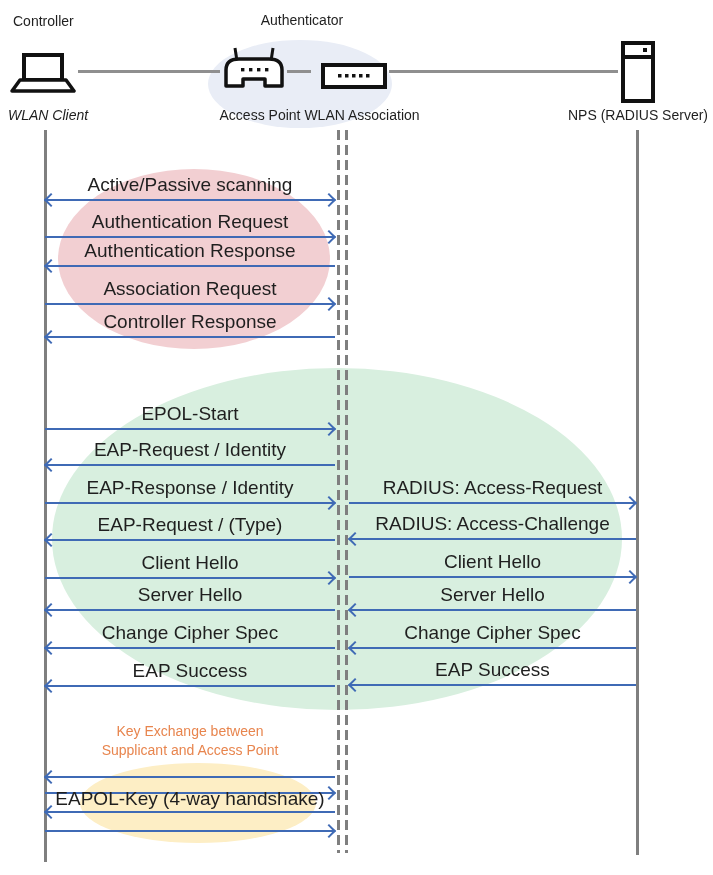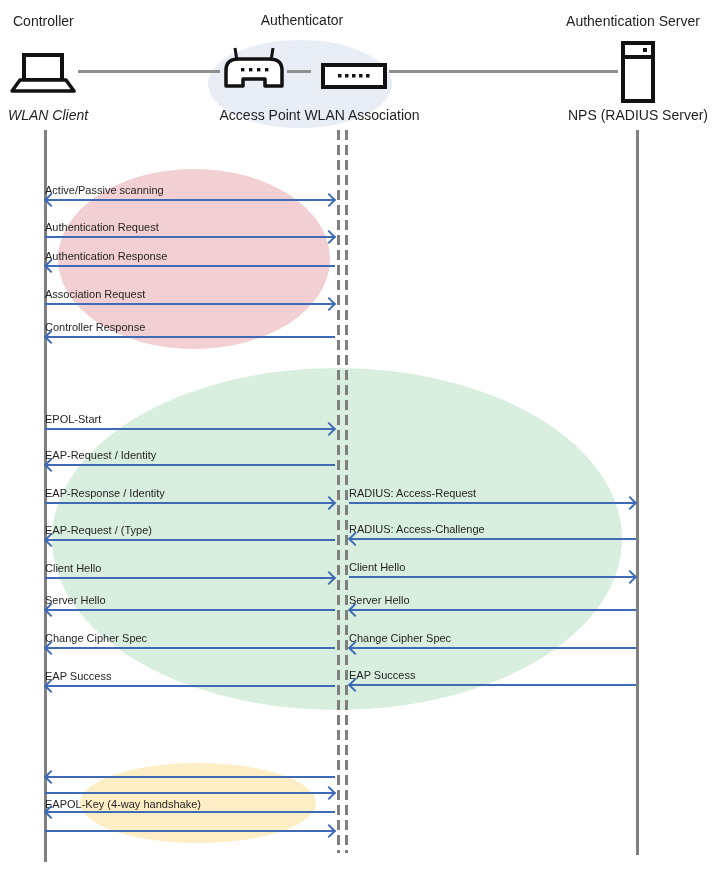--- a/index.html
+++ b/index.html
@@ -30,41 +30,40 @@
   .ell-yellow{left:80px;top:763px;width:236px;height:80px;background:#fdeec5;}
   
   .ptitle{position:absolute;font-size:14px;text-align:center;z-index:3;white-space:nowrap;}
   .pt1{color:#bf2026;left:60px;width:260px;top:146px;}
   .pt2{color:#33b567;left:67px;width:260px;top:376px;}
   .pt3{color:#e8854e;left:70px;width:240px;top:722px;line-height:19px;}
   
   .msg{position:absolute;height:0;z-index:5;}
   .rl{left:45px;width:290px;}
   .rr{left:349px;width:287px;}
-  .msg-label{position:absolute;left:0;right:0;bottom:4px;text-align:left;
-    font-size:11px;color:var(--ink);white-space:nowrap;}
+  .msg-label{position:absolute;left:0;right:0;bottom:4px;text-align:center;
+    font-size:19px;color:var(--ink);white-space:nowrap;}
   .aline{position:absolute;left:0;right:0;top:-1px;height:2px;background:var(--arrow);}
   .dir-right .aline::after,.dir-both .aline::after{
     content:"";position:absolute;right:1px;top:-4px;width:8px;height:8px;
     border-top:2px solid var(--arrow);border-right:2px solid var(--arrow);transform:rotate(45deg);}
   .dir-left .aline::before,.dir-both .aline::before{
     content:"";position:absolute;left:1px;top:-4px;width:8px;height:8px;
     border-top:2px solid var(--arrow);border-left:2px solid var(--arrow);transform:rotate(-45deg);}
   .icon{position:absolute;z-index:2;}
 </style>
 </head>
 <body>
 
 <div class="canvas">
 
   <div class="hl-ellipse"></div>
 
   <div class="txt" style="left:13px;top:13px;">Controller</div>
   <div class="txt center" style="left:232px;top:12px;width:140px;">Authenticator</div>
-  <div class="txt center" style="left:553px;top:13px;width:160px;">Authentication Server</div>
 
   <div class="conn" style="left:78px;width:142px;"></div>
   <div class="conn" style="left:287px;width:24px;"></div>
   <div class="conn" style="left:389px;width:229px;"></div>
 
   <svg class="icon" style="left:10px;top:52px;" width="66" height="42" viewBox="0 0 66 42">
     <rect x="14" y="3" width="38" height="25" fill="#fff" stroke="#111" stroke-width="4"></rect>
     <path d="M10 28 L56 28 L64 39 L2 39 Z" fill="#fff" stroke="#111" stroke-width="3.5" stroke-linejoin="round"></path>
   </svg>
   <svg class="icon" style="left:220px;top:46px;" width="68" height="50" viewBox="0 0 68 50">
@@ -97,20 +96,24 @@
 
   <div class="pellipse ell-pink"></div>
   <div class="pellipse ell-green"></div>
   <div class="pellipse ell-yellow"></div>
 
   <div class="life" style="left:44px;top:130px;height:732px;"></div>
   <div class="life-dash" style="left:337px;top:130px;height:723px;"></div>
   <div class="life-dash" style="left:345px;top:130px;height:723px;"></div>
   <div class="life" style="left:636px;top:130px;height:725px;"></div>
 
+  <div class="ptitle pt3">
+    <div>Key Exchange between</div>
+    <div>Supplicant and Access Point</div>
+  </div>
 
   <div class="msg rl dir-both" style="top:200px;">
     <div class="msg-label">Active/Passive scanning</div>
     <div class="aline"></div>
   </div>
   <div class="msg rl dir-right" style="top:237px;">
     <div class="msg-label">Authentication Request</div>
     <div class="aline"></div>
   </div>
   <div class="msg rl dir-left" style="top:266px;">

